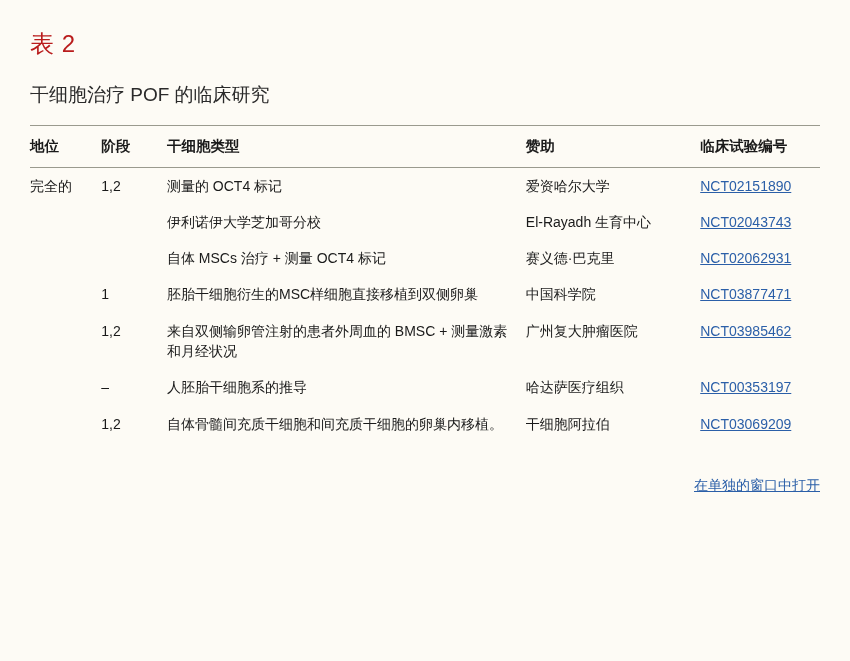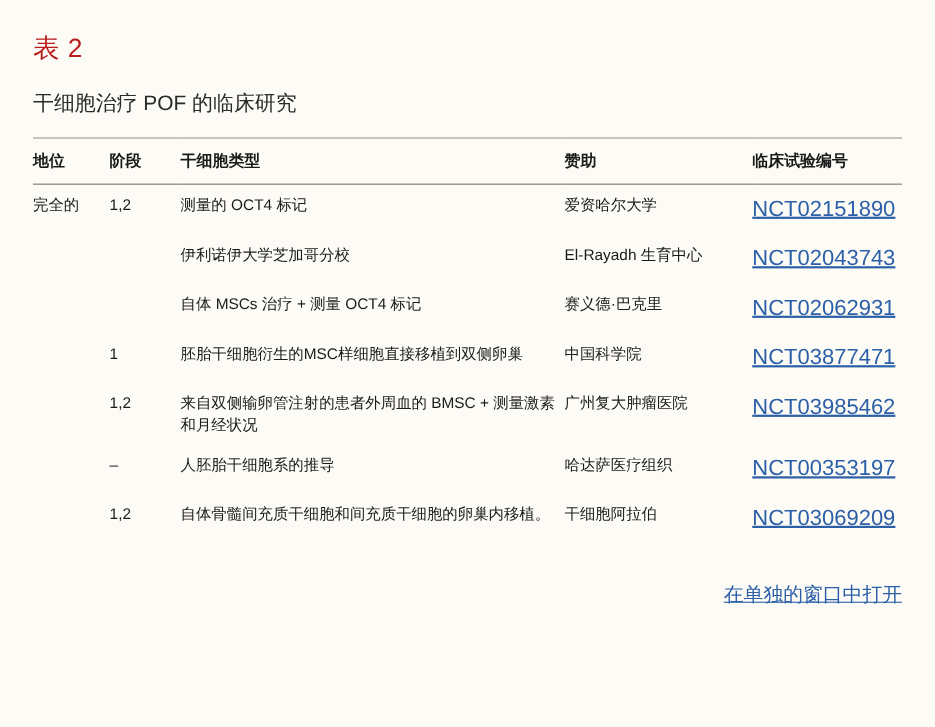--- a/index.html
+++ b/index.html
@@ -59,33 +59,33 @@
   }
   .col-status { width: 68px; }
   .col-phase  { width: 62px; }
   .col-type   { width: 370px; }
   .col-sponsor{ width: 175px; }
   .col-id     { width: 115px; }
   .nct-link {
     color: #2b5fa8;
     text-decoration: underline;
     cursor: pointer;
-    font-size: 20px;
+    font-size: 14px;
     white-space: nowrap;
   }
   .footer-link-wrap {
     width: 790px;
     text-align: right;
     margin-top: 34px;
   }
   .footer-link {
     color: #2b5fa8;
     text-decoration: underline;
     cursor: pointer;
-    font-size: 18px;
+    font-size: 14px;
   }
 </style>
 </head>
 <body>
 
 <div class="page">
 
   <div class="table-label">表 2</div>
 
   <div class="caption">干细胞治疗 POF 的临床研究</div>

